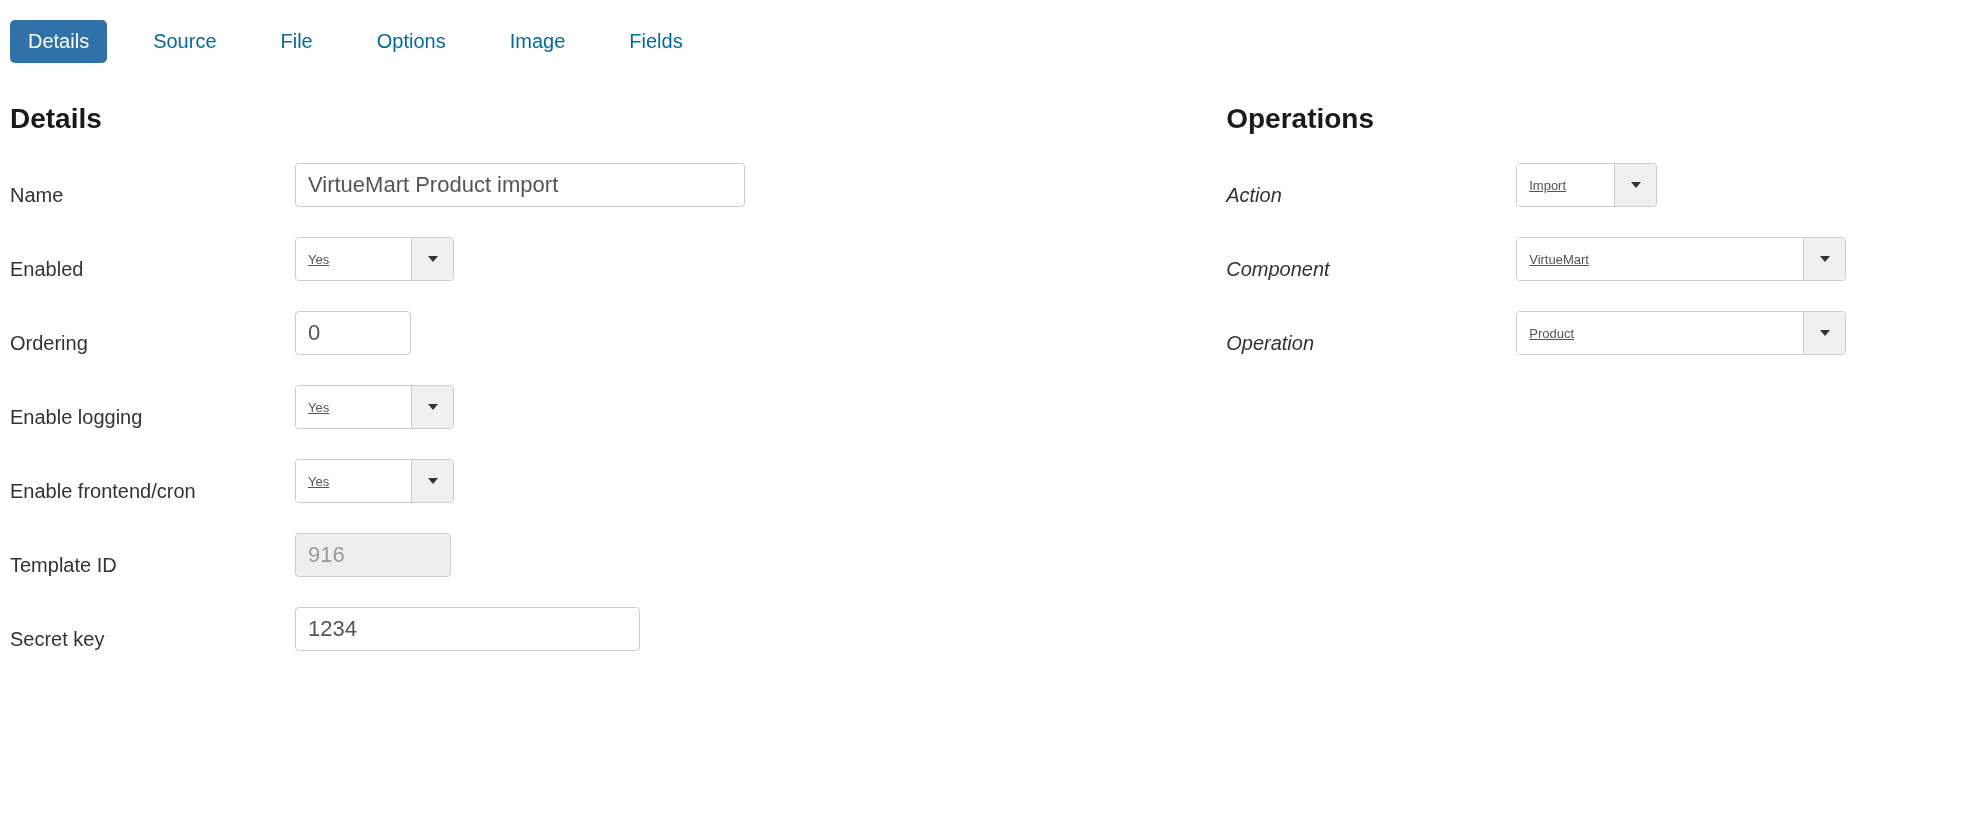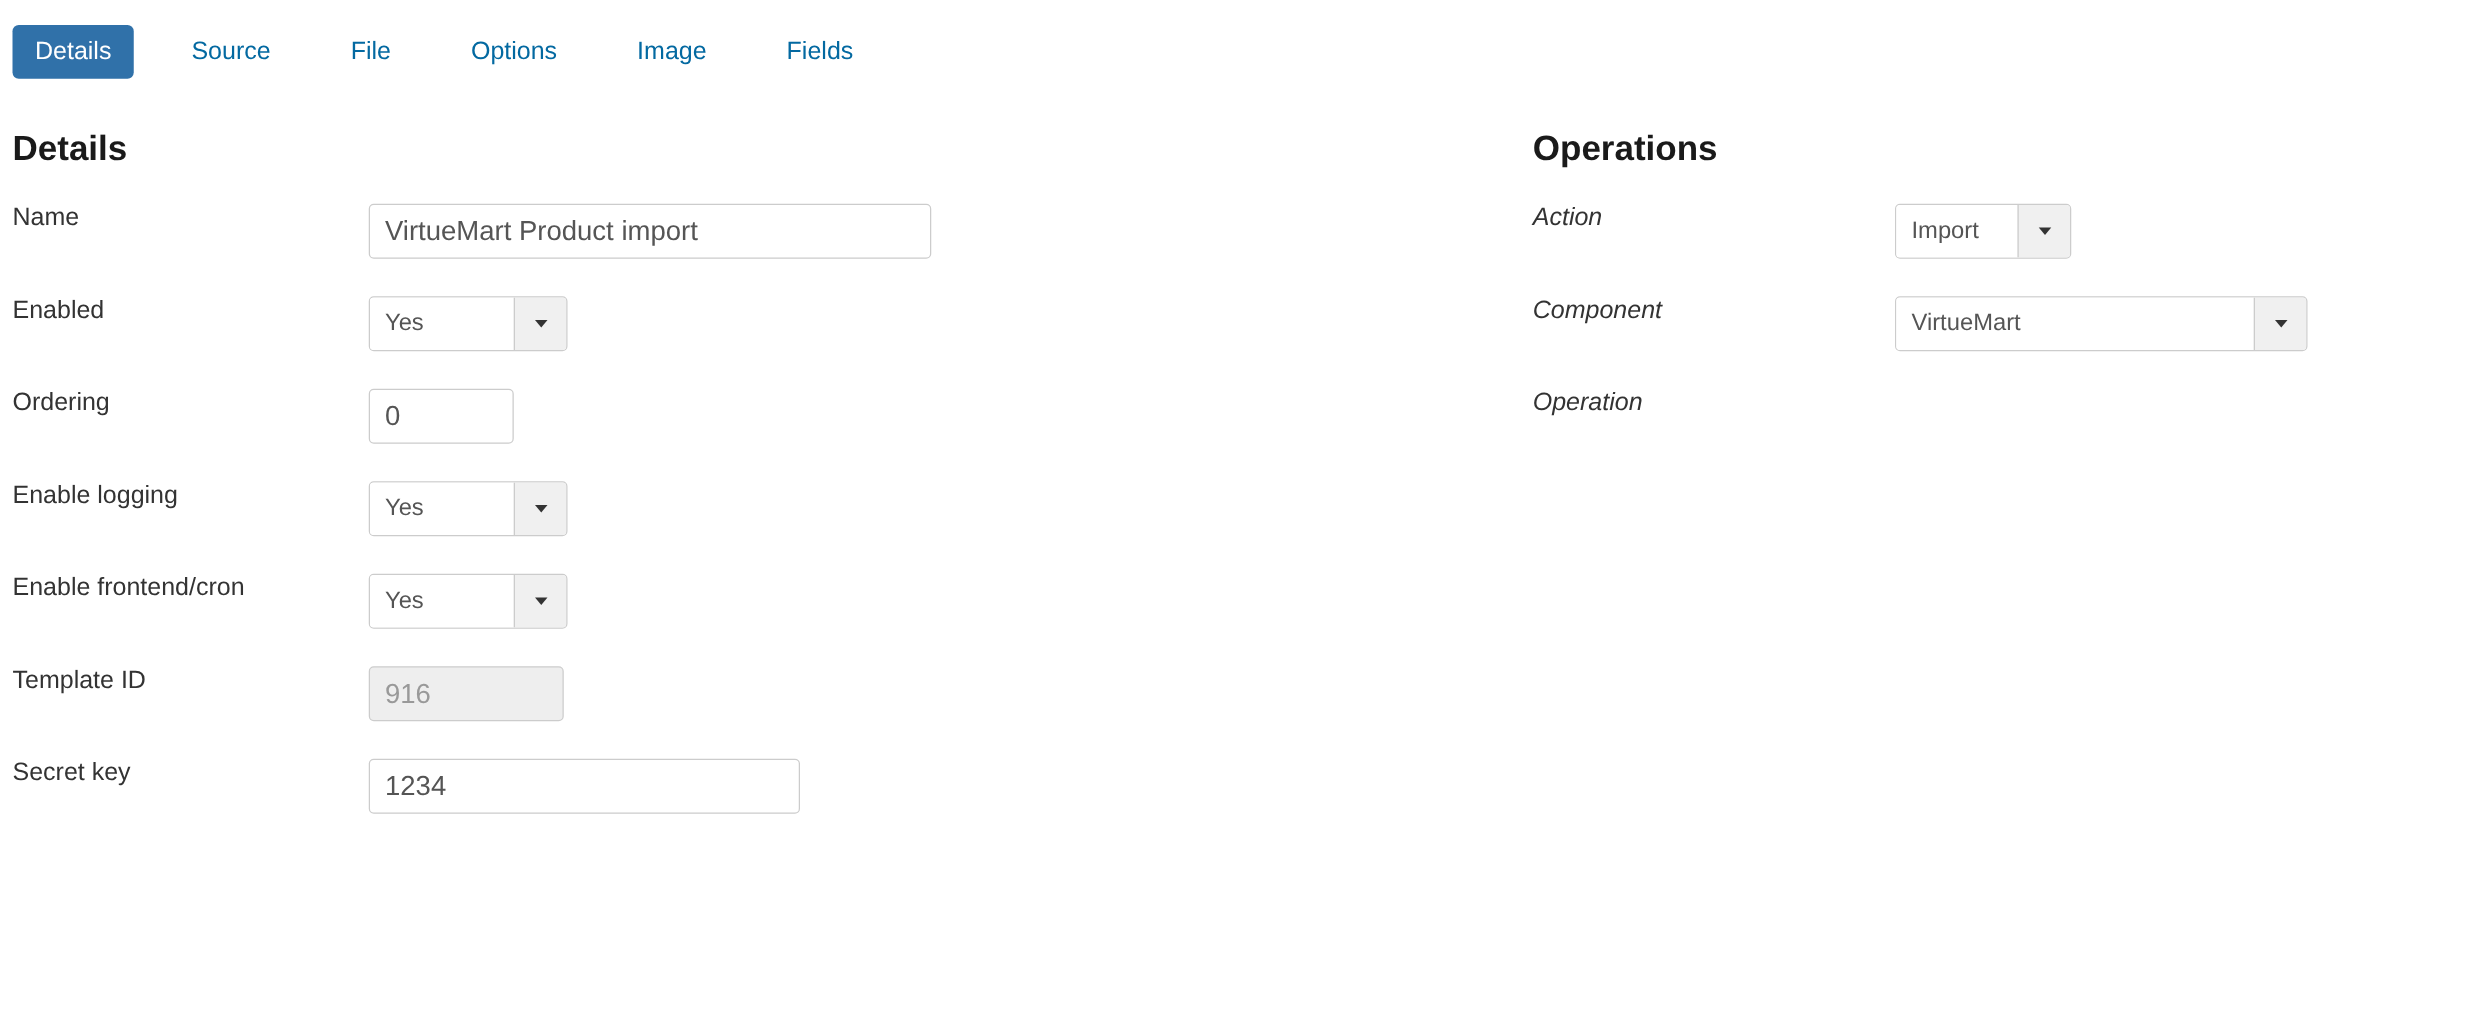--- a/index.html
+++ b/index.html
@@ -46,21 +46,21 @@
       flex: 1;
     }
     h2 {
       font-size: 28px;
       font-weight: 700;
       color: #1a1a1a;
       margin-bottom: 28px;
     }
     .form-row {
       display: flex;
-      align-items: flex-start;
+      align-items: flex-end;
       margin-bottom: 30px;
     }
     .form-label {
       flex: 0 0 285px;
       font-size: 20px;
       color: #333;
     }
     .col-right .form-label {
       flex: 0 0 290px;
       font-style: italic;
@@ -104,25 +104,26 @@
     }
     .select-wrap.small {
       width: 159px;
     }
     .select-wrap.compact {
       width: 141px;
     }
     .select-text {
       flex: 1;
       padding: 8px 12px;
-      font-size: 19px;
+      font-size: 13px;
       color: #555;
       display: flex;
       align-items: center;
       background: #fff;
+      text-decoration: underline;
     }
     .select-btn {
       width: 42px;
       background: #f0f0f0;
       border-left: 1px solid #ccc;
       display: flex;
       align-items: center;
       justify-content: center;
     }
     .caret {
@@ -218,15 +219,21 @@
       <div class="select-wrap wide">
         <div class="select-text">VirtueMart</div>
         <div class="select-btn">
             <span class="caret"></span>
           </div>
       </div>
     </div>
 
     <div class="form-row">
       <div class="form-label">Operation</div>
+      <div class="select-wrap wide">
+        <div class="select-text">Product</div>
+        <div class="select-btn">
+            <span class="caret"></span>
+          </div>
+      </div>
     </div>
   </div>
 </div>
 
 </body></html>

